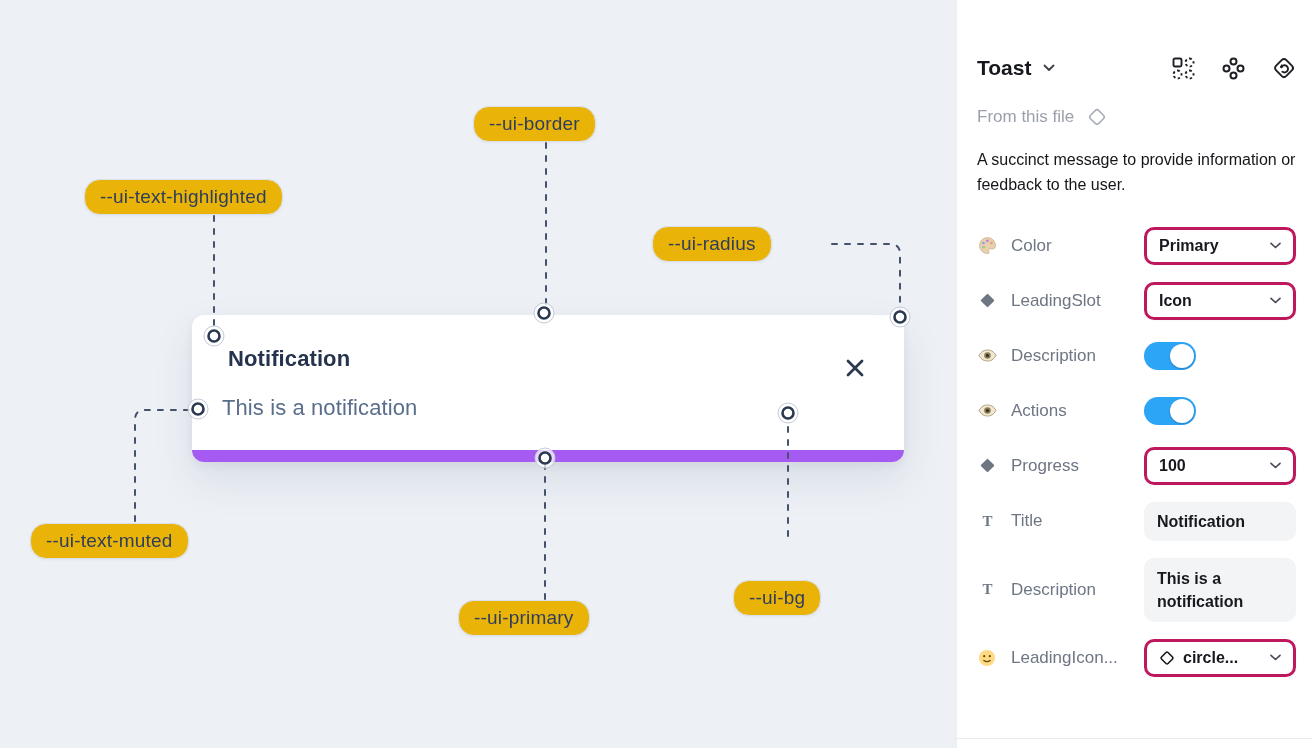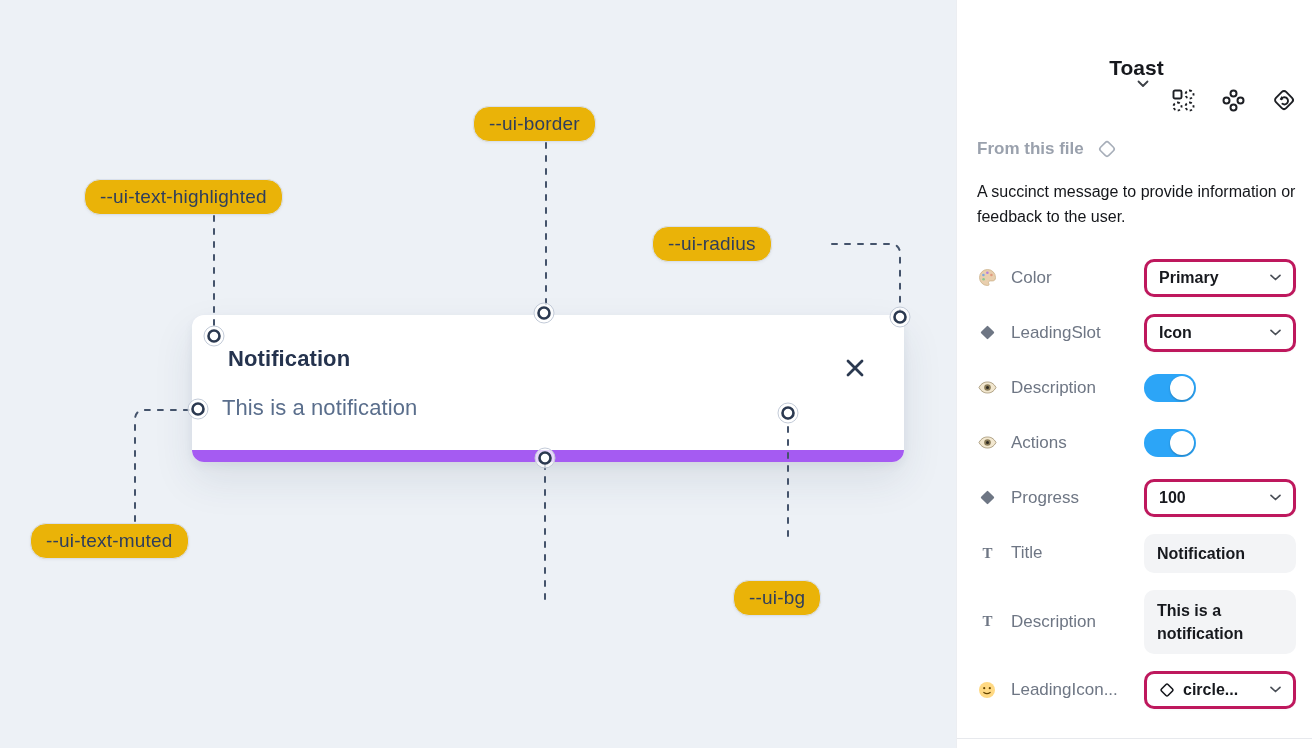--- a/index.html
+++ b/index.html
@@ -27,27 +27,27 @@
   .pill-3 { left:652px; top:226px; }
   .pill-4 { left:30px;  top:523px; }
   .pill-5 { left:458px; top:600px; }
   .pill-6 { left:733px; top:538px;margin-top:42px; }
 
   
   .panel { position:absolute; left:956px; top:0; width:356px; height:748px; background:#fff;
            border-left:1px solid #eceef2; padding:56px 16px 0 20px; }
   .panel::after { content:""; position:absolute; left:0; right:0; bottom:9px; height:1px; background:#e7e9ed; }
 
-  .panel-header { display:flex; align-items:center;flex-direction:column; }
+  .panel-header { display:flex; align-items:center; }
   .panel-title { font-size:21px; font-weight:700; color:#16181d; }
   .title-chevron { margin-left:12px; display:flex; cursor:pointer; }
   .header-icons { margin-left:auto; display:flex; align-items:center; gap:27px; }
   .hicon { display:flex; cursor:pointer; }
 
-  .from-file { margin-top:27px; display:flex; align-items:center; gap:13px; color:#9aa1ad; font-size:17px;font-weight:bold; }
+  .from-file { margin-top:27px; display:flex; align-items:center; gap:13px; color:#9aa1ad; font-size:17px; }
 
   .panel-desc { margin-top:21px; font-size:16px; line-height:1.55; color:#14161a; width:330px; }
 
   .props { margin-top:29px; }
   .prow { display:flex; align-items:center; margin-bottom:17px; min-height:38px; }
   .plabel { display:flex; align-items:center; gap:14px; color:#6e7684; font-size:17px; }
   .picon { width:20px; display:flex; justify-content:center; align-items:center; }
   .pcontrol { margin-left:auto; width:152px; }
   .pselect { height:38px; background:#fff; border:3px solid #be185d; border-radius:10px;
              display:flex; align-items:center; gap:8px; padding:0 12px; font-size:16px; font-weight:600;
@@ -112,20 +112,21 @@
           <circle cx="545" cy="458" r="10" fill="rgba(255,255,255,.75)" stroke="#c3cbd8" stroke-width="1"></circle>
           <circle cx="545" cy="458" r="5.5" fill="#fff" stroke="#2b3950" stroke-width="2.6"></circle>
         </g>
       </g>
     </svg>
 
     <div class="pill pill-1">--ui-text-highlighted</div>
     <div class="pill pill-2">--ui-border</div>
     <div class="pill pill-3">--ui-radius</div>
     <div class="pill pill-4">--ui-text-muted</div>
+    <div class="pill pill-5">--ui-primary</div>
     <div class="pill pill-6">--ui-bg</div>
   </div>
 
   <div class="panel">
 
     <div class="panel-header">
       <span class="panel-title">Toast</span>
       <span class="title-chevron">
         <svg width="12" height="8" viewBox="0 0 12 8">
           <path d="M1.5 1.5 L6 6 L10.5 1.5" fill="none" stroke="#3c4046" stroke-width="1.8" stroke-linecap="round" stroke-linejoin="round"></path>

